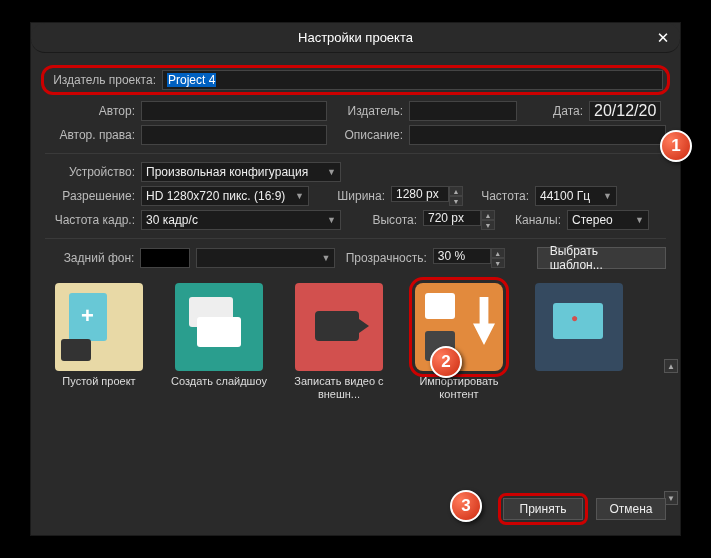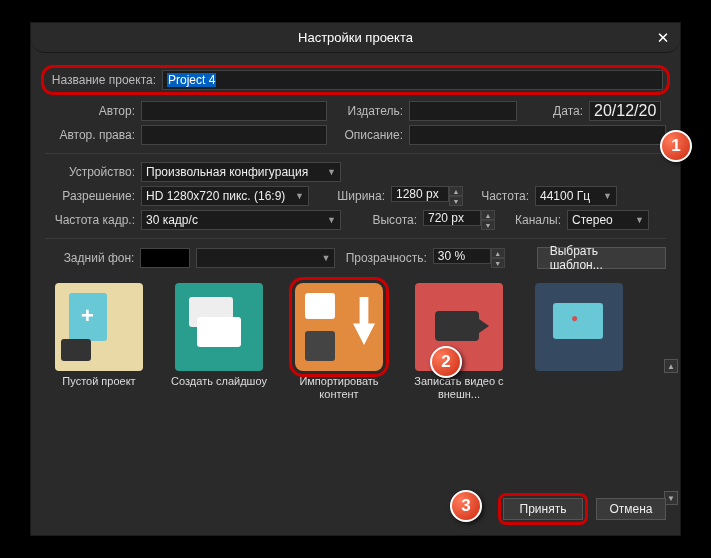--- a/index.html
+++ b/index.html
@@ -65,21 +65,21 @@
 <body>
 
 <div class="dialog">
   <div class="titlebar">
     <span class="titlebar-text">Настройки проекта</span>
     <div class="close-btn">✕</div>
   </div>
 
   <div class="body">
     <div class="row project-name-row">
-      <span class="lbl" style="width:108px">Название проекта:</span>
+      <span class="lbl" style="width:108px">Издатель проекта:</span>
       <div class="project-name-input">
         <span class="seltext">Project 4</span>
       </div>
     </div>
 
     <div class="row">
       <span class="lbl w90">Автор:</span>
       <input class="inp" style="width: 186px;">
       <span class="lbl w70">Издатель:</span>
       <input class="inp" style="width: 108px;">
@@ -173,33 +173,33 @@
             <div class="cam"></div>
           </div>
         <div class="tmpl-cap">Пустой проект</div>
       </div>
       <div class="tmpl">
         <div class="tmpl-ic ic2">
             <div class="play"></div>
           </div>
         <div class="tmpl-cap">Создать слайдшоу</div>
       </div>
+      <div class="tmpl">
+        <div class="tmpl-ic ic4">
+            <div class="cam"></div>
+          </div>
+        <div class="tmpl-cap">Записать видео с внешн...</div>
+      </div>
       <div class="tmpl selected">
         <div class="tmpl-ic ic3">
             <div class="arr"></div>
           </div>
         <div class="tmpl-cap">Импортировать контент</div>
       </div>
       <div class="tmpl">
-        <div class="tmpl-ic ic4">
-            <div class="cam"></div>
-          </div>
-        <div class="tmpl-cap">Записать видео с внешн...</div>
-      </div>
-      <div class="tmpl">
         <div class="tmpl-ic ic5">
             <div class="mon"></div>
           </div>
       </div>
     </div>
 
     <div class="vscroll">
       <div>▲</div>
       <div>▼</div>
     </div>

